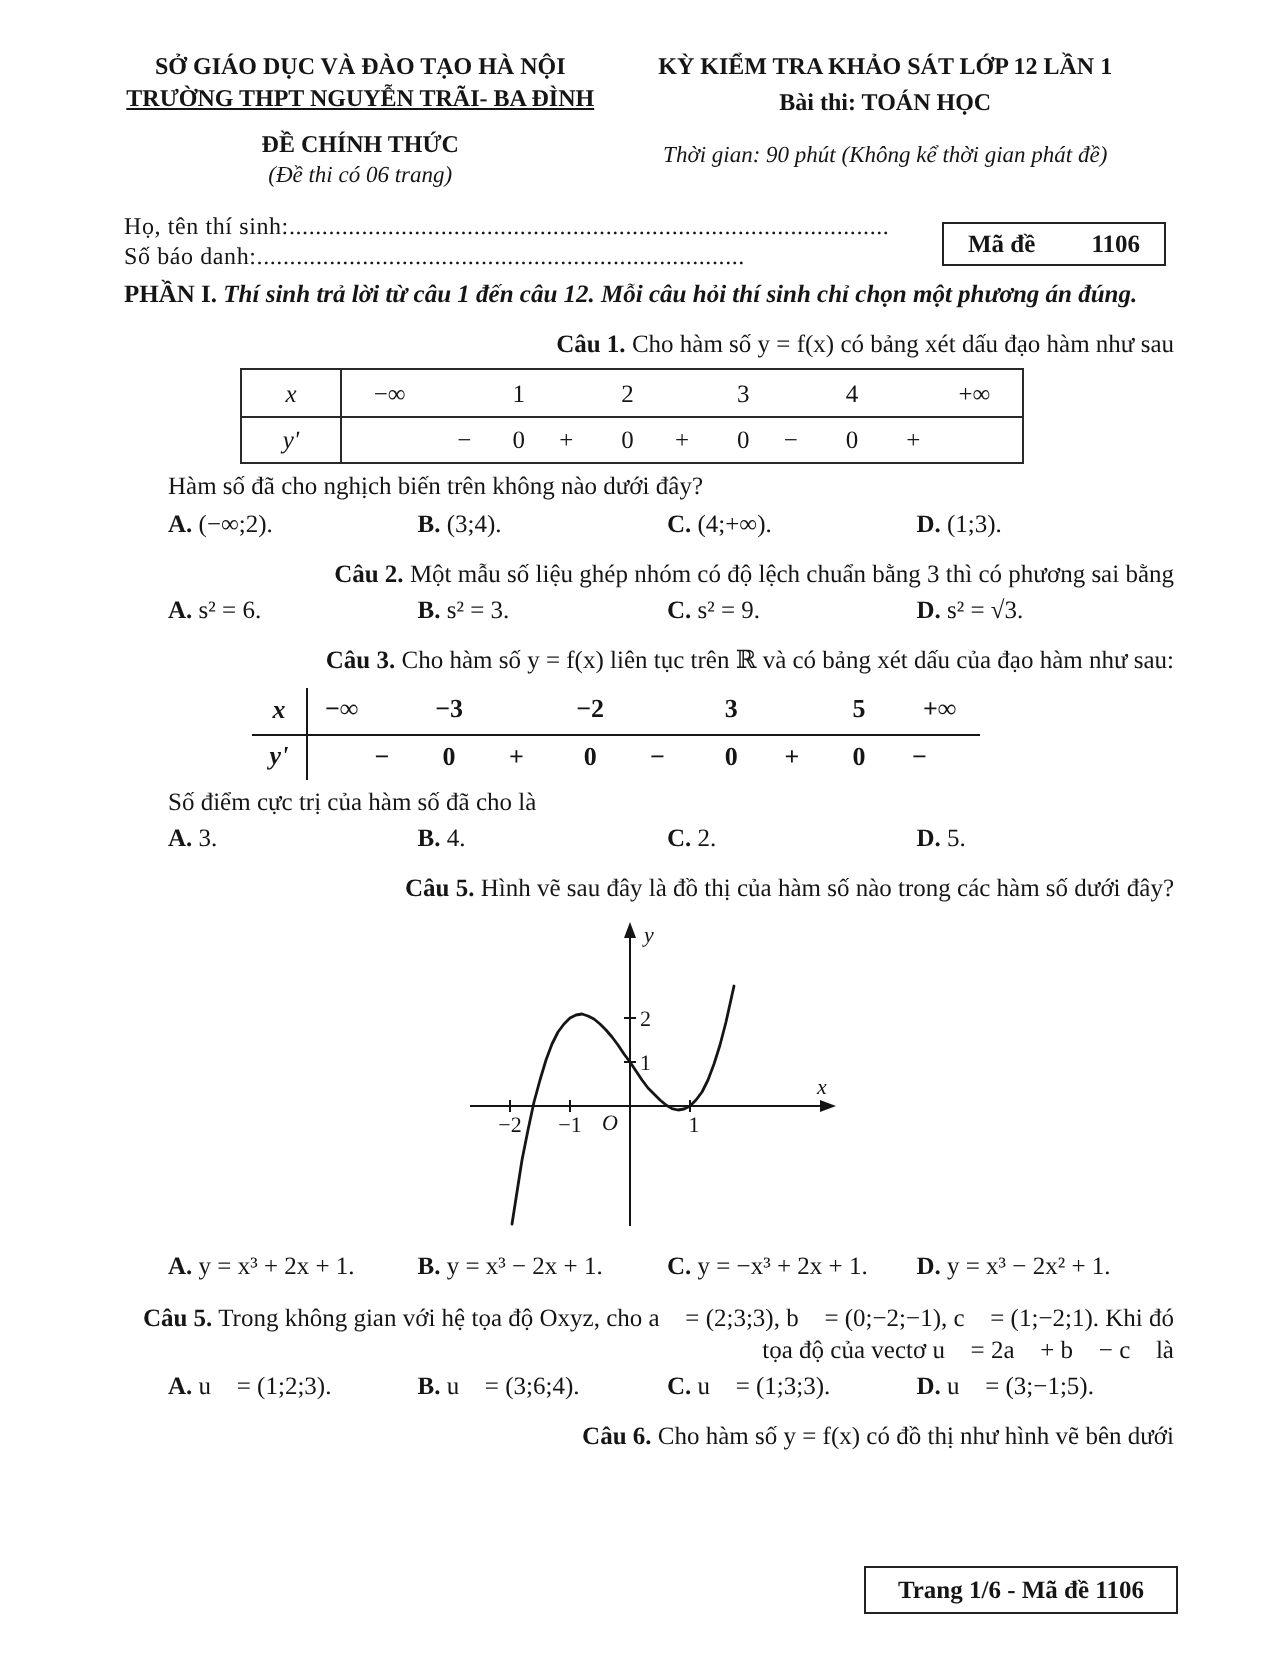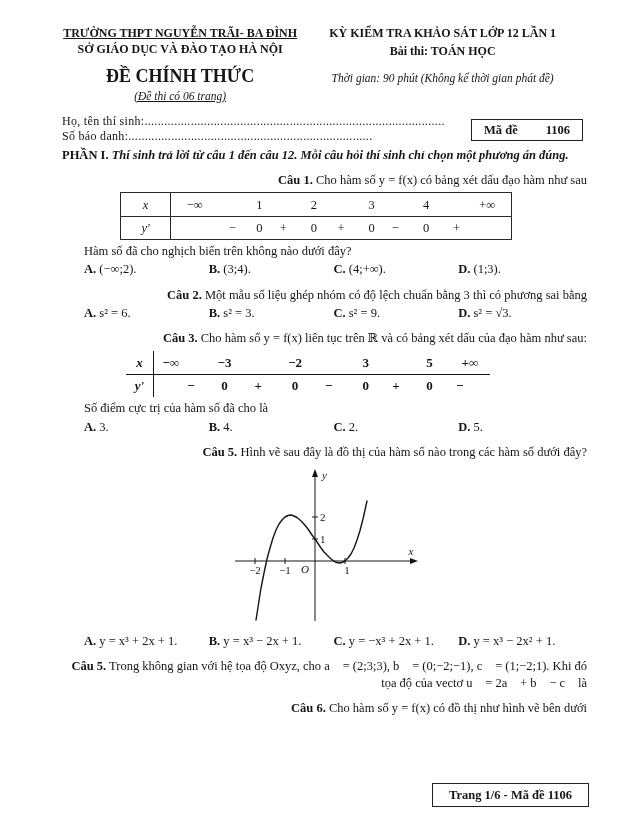--- a/index.html
+++ b/index.html
@@ -9,22 +9,22 @@
     width:637px; height:835px; margin:0 auto; background:#fff;
     padding:26px 50px 20px 62px; position:relative; overflow:hidden;
     font-size:12.5px; line-height:1.3;
   }
   b { font-weight:bold; }
   .header { display:flex; }
   .header-left { width:45%; text-align:center; }
   .header-right { width:55%; text-align:center; }
   .hline { font-weight:bold; font-size:12px; }
   .u { text-decoration:underline; }
-  .official { font-weight:bold; margin-top:8px; font-size:18px; }
-  .pages-note { font-style:italic; font-size:11.5px;text-decoration:underline; }
+  .official { font-weight:bold; margin-top:8px; font-size:12px; }
+  .pages-note { font-style:italic; font-size:11.5px; }
   .time-note { font-style:italic; font-size:11.5px; margin-top:12px; }
   .subject { font-weight:bold; font-size:12px; margin-top:2px; }
 
   .student { position:relative; margin-top:10px; }
   .dotline { white-space:nowrap; overflow:hidden; width:382px; font-size:12px; letter-spacing:0.3px; }
   .made-box {
     position:absolute; right:4px; top:5px; border:1.6px solid #222;
     padding:2px 12px; font-weight:bold; font-size:12.5px; min-width:112px;
     display:flex; justify-content:space-between; gap:18px; background:#fff;
   }
@@ -62,22 +62,22 @@
     padding:3px 16px; font-weight:bold; font-size:12.5px; background:#fff;
   }
 </style>
 </head>
 <body>
 
 <div class="page">
 
   <div class="header">
     <div class="header-left">
+      <div class="hline">SỞ GIÁO DỤC VÀ ĐÀO TẠO HÀ NỘI</div>
       <div class="hline u">TRƯỜNG THPT NGUYỄN TRÃI- BA ĐÌNH</div>
-      <div class="hline">SỞ GIÁO DỤC VÀ ĐÀO TẠO HÀ NỘI</div>
       <div class="official">ĐỀ CHÍNH THỨC</div>
       <div class="pages-note">(Đề thi có 06 trang)</div>
     </div>
     <div class="header-right">
       <div class="hline">KỲ KIỂM TRA KHẢO SÁT LỚP 12 LẦN 1</div>
       <div class="subject">Bài thi: TOÁN HỌC</div>
       <div class="time-note">Thời gian: 90 phút (Không kể thời gian phát đề)</div>
     </div>
   </div>
 
@@ -231,20 +231,26 @@
       <span class="opt"><b>C.</b> <span>y = −x³ + 2x + 1.</span></span>
       <span class="opt"><b>D.</b> <span>y = x³ − 2x² + 1.</span></span>
     </div>
   </div>
 
   <div class="question">
     <p class="qline">
       <b class="qlabel">Câu 5.</b>
       <span>Trong không gian với hệ tọa độ Oxyz, cho a⃗ = (2;3;3), b⃗ = (0;−2;−1), c⃗ = (1;−2;1). Khi đó tọa độ của vectơ u⃗ = 2a⃗ + b⃗ − c⃗ là</span>
     </p>
+    <div class="options">
+      <span class="opt"><b>A.</b> <span>u⃗ = (1;2;3).</span></span>
+      <span class="opt"><b>B.</b> <span>u⃗ = (3;6;4).</span></span>
+      <span class="opt"><b>C.</b> <span>u⃗ = (1;3;3).</span></span>
+      <span class="opt"><b>D.</b> <span>u⃗ = (3;−1;5).</span></span>
+    </div>
   </div>
 
   <div class="question">
     <p class="qline">
       <b class="qlabel">Câu 6.</b>
       <span>Cho hàm số y = f(x) có đồ thị như hình vẽ bên dưới</span>
     </p>
   </div>
 
   <div class="footer-box">

